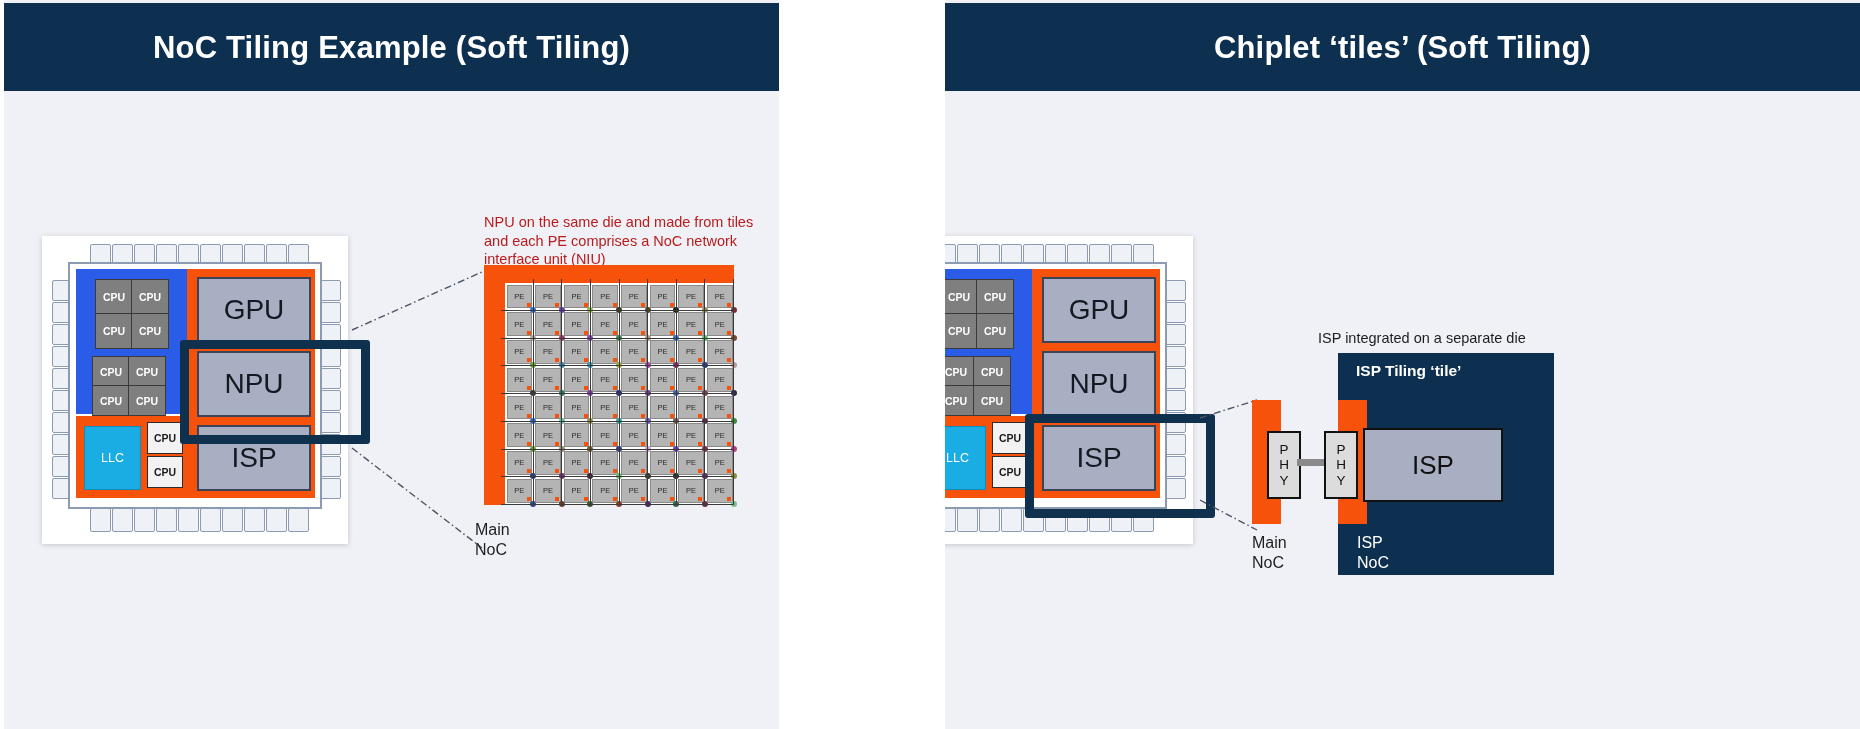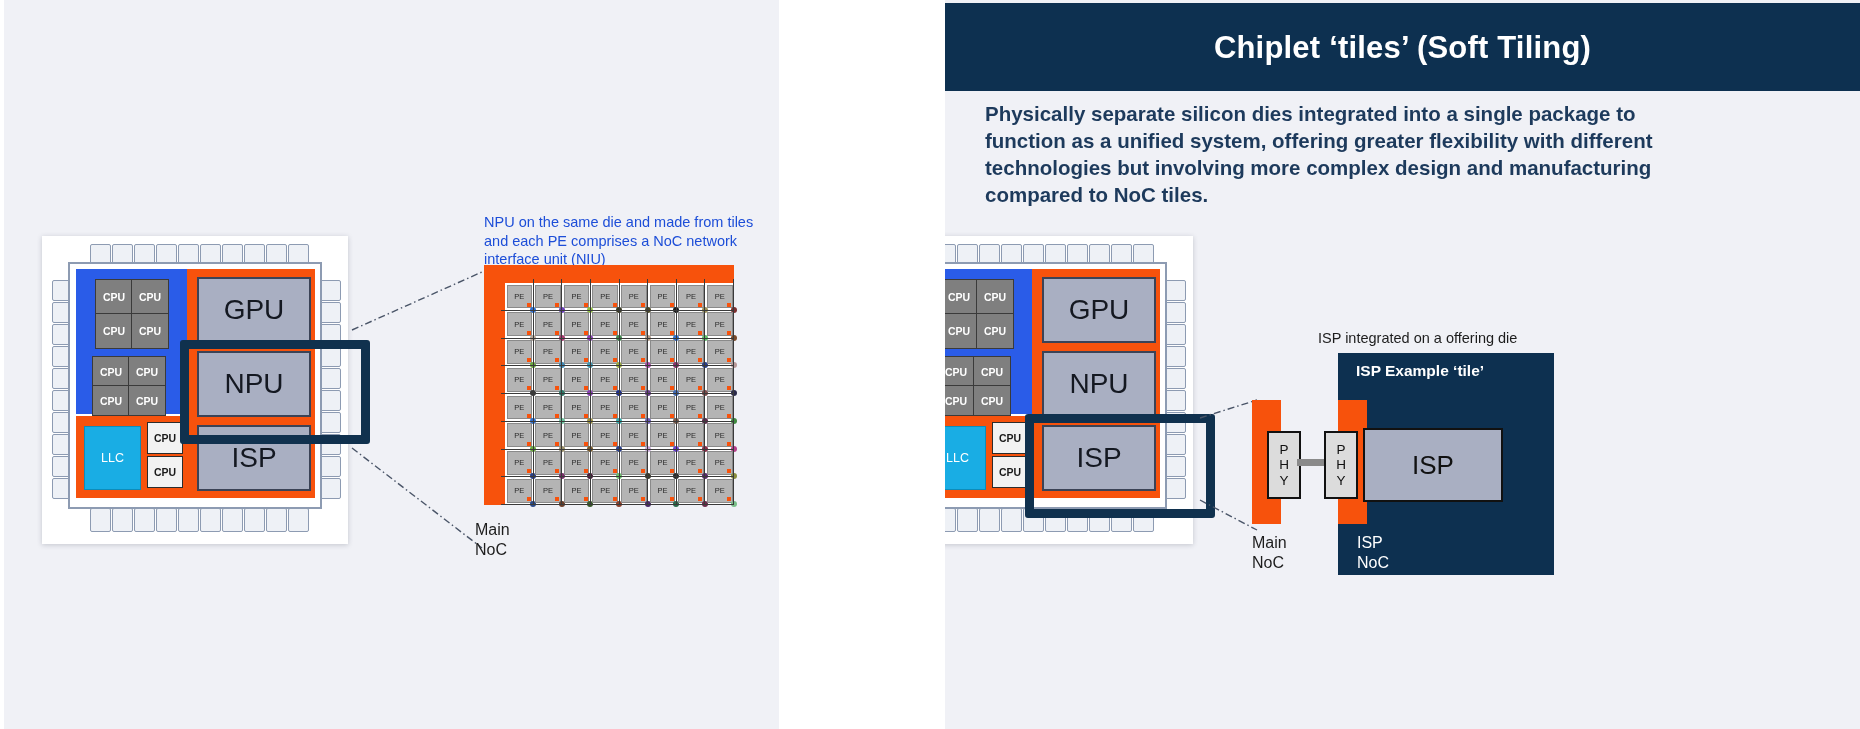--- a/index.html
+++ b/index.html
@@ -85,21 +85,21 @@
     position:absolute;background:#b4b4b4;border:1px solid #8a8a8a;
     color:#2b2b2b;font-size:7.5px;
     display:flex;align-items:center;justify-content:center;
   }
   .node{position:absolute;width:6px;height:6px;border-radius:50%;}
   .niu{position:absolute;width:4px;height:4px;background:#f7520c;}
   .mesh-line-h{position:absolute;height:1px;background:#3a3a3a;}
   .mesh-line-v{position:absolute;width:1px;background:#3a3a3a;}
 
   
-  .anno{position:absolute;color:#1d4ed8;font-size:14.5px;line-height:1.28;}
+  .anno{position:absolute;color:#b91c1c;font-size:14.5px;line-height:1.28;}
   .label-main-noc{position:absolute;color:#1d1d1d;font-size:16px;line-height:1.22;}
 
   
   .chiplet-die{position:absolute;background:#0d3050;}
   .chiplet-title{
     position:absolute;color:#ffffff;font-size:15.5px;font-weight:bold;
   }
   .chiplet-noc-label{position:absolute;color:#ffffff;font-size:16px;line-height:1.22;}
   .phy{
     position:absolute;background:#dcdcdc;border:2.6px solid #111111;
@@ -115,20 +115,23 @@
   .orange-bar{position:absolute;background:#f7520c;}
   .anno-sep-die{position:absolute;color:#1d1d1d;font-size:14.5px;}
 </style>
 </head>
 <body>
 
 <div class="stage">
 
   <div class="panel left">
 
+    <div class="panel-header">
+      <div class="title">NoC Tiling Example (Soft Tiling)</div>
+    </div>
 
 
     <div class="soc" style="left:38px;top:236px;width:306px;height:308px;">
       <div class="soc-inner">
 
         <div class="pad" style="left:48px;top:8px;width:19px;height:22px;"></div>
         <div class="pad" style="left:70px;top:8px;width:19px;height:22px;"></div>
         <div class="pad" style="left:92px;top:8px;width:19px;height:22px;"></div>
         <div class="pad" style="left:114px;top:8px;width:19px;height:22px;"></div>
         <div class="pad" style="left:136px;top:8px;width:19px;height:22px;"></div>
@@ -456,21 +459,20 @@
       <div>NoC</div>
     </div>
   </div>
 
   <div class="panel right">
 
     <div class="panel-header">
       <div class="title">Chiplet ‘tiles’ (Soft Tiling)</div>
     </div>
 
-    <div class="panel-body-text">Physically separate silicon dies integrated into a single package to function as a unified system, offering greater flexibility with different technologies but involving more complex design and manufacturing compared to NoC tiles.</div>
 
     <div class="soc" style="left:-58px;top:236px;width:306px;height:308px;">
       <div class="soc-inner">
 
         <div class="pad" style="left:48px;top:8px;width:19px;height:22px;"></div>
         <div class="pad" style="left:70px;top:8px;width:19px;height:22px;"></div>
         <div class="pad" style="left:92px;top:8px;width:19px;height:22px;"></div>
         <div class="pad" style="left:114px;top:8px;width:19px;height:22px;"></div>
         <div class="pad" style="left:136px;top:8px;width:19px;height:22px;"></div>
         <div class="pad" style="left:158px;top:8px;width:19px;height:22px;"></div>
@@ -556,24 +558,24 @@
 
         <div class="hl-box" style="left:138px;top:178px;width:172px;height:86px;"></div>
       </div>
     </div>
 
     <svg class="callout" style="left:0;top:0;width:915px;height:729px;">
       <line x1="255" y1="418" x2="312" y2="400" stroke="#4a5568" stroke-width="1.4" stroke-dasharray="7,3,1.5,3"></line>
       <line x1="255" y1="500" x2="312" y2="530" stroke="#4a5568" stroke-width="1.4" stroke-dasharray="7,3,1.5,3"></line>
     </svg>
 
-    <div class="anno-sep-die" style="left:373px;top:330px;">ISP integrated on a offering die</div>
+    <div class="anno-sep-die" style="left:373px;top:330px;">ISP integrated on a separate die</div>
 
     <div class="chiplet-die" style="left:393px;top:353px;width:216px;height:222px;"></div>
-    <div class="chiplet-title" style="left:411px;top:362px;">ISP Example ‘tile’</div>
+    <div class="chiplet-title" style="left:411px;top:362px;">ISP Tiling ‘tile’</div>
 
     <div class="orange-bar" style="left:307px;top:400px;width:29px;height:124px;"></div>
 
     <div class="orange-bar" style="left:393px;top:400px;width:29px;height:124px;"></div>
 
     <div class="phy" style="left:322px;top:431px;width:30px;height:64px;">
       <span>P</span>
       <span>H</span>
       <span>Y</span>
     </div>

